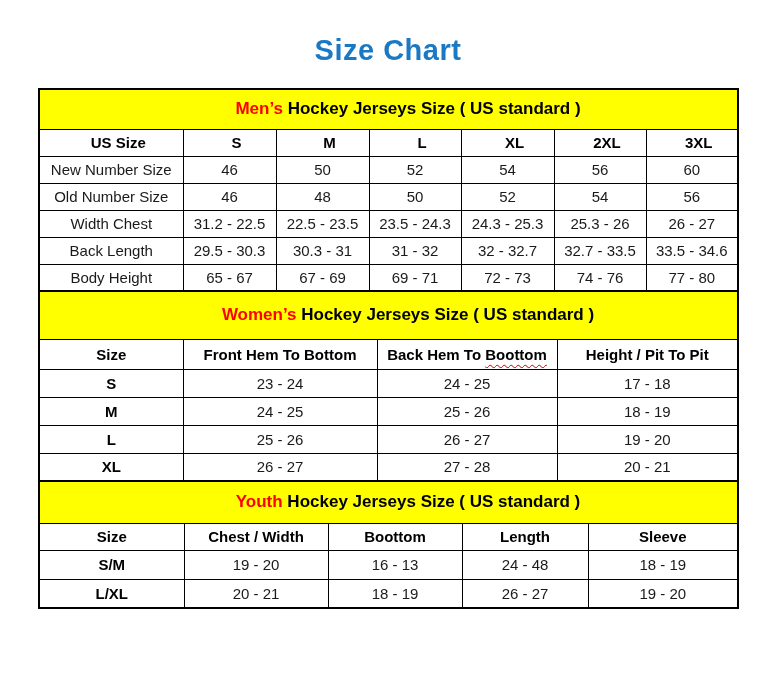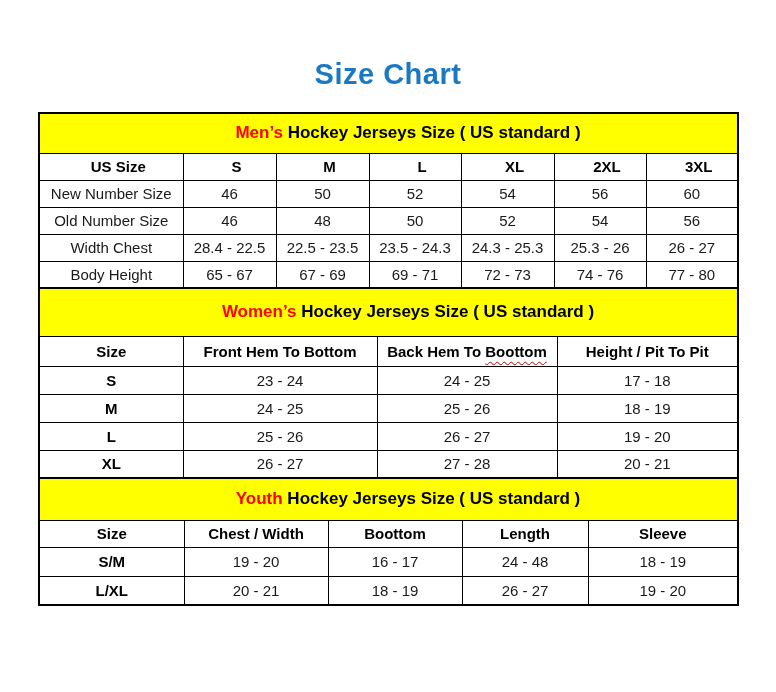--- a/index.html
+++ b/index.html
@@ -5,21 +5,21 @@
   * { box-sizing: border-box; }
   html, body {
     margin: 0; padding: 0;
     width: 776px; height: 692px;
     background: #ffffff;
     font-family: "Liberation Sans", sans-serif;
     color: #1a1a1a;
     overflow: hidden;
   }
   .title-wrap {
-    padding-top: 58px;
+    padding-top: 34px;
     text-align: center;
   }
   .page-title {
     font-size: 29px;
     font-weight: bold;
     color: #1b79c4;
     letter-spacing: 0.5px;
   }
   .chart-area {
     margin: 21px 0 0 38px;
@@ -114,26 +114,35 @@
       <td>Old Number Size</td>
       <td>46</td>
       <td>48</td>
       <td>50</td>
       <td>52</td>
       <td>54</td>
       <td>56</td>
     </tr>
     <tr>
       <td>Width Chest</td>
-      <td>28.4 - 22.5</td>
+      <td>31.2 - 22.5</td>
       <td>22.5 - 23.5</td>
       <td>23.5 - 24.3</td>
       <td>24.3 - 25.3</td>
       <td>25.3 - 26</td>
       <td>26 - 27</td>
+    </tr>
+    <tr>
+      <td>Back Length</td>
+      <td>29.5 - 30.3</td>
+      <td>30.3 - 31</td>
+      <td>31 - 32</td>
+      <td>32 - 32.7</td>
+      <td>32.7 - 33.5</td>
+      <td>33.5 - 34.6</td>
     </tr>
     <tr>
       <td>Body Height</td>
       <td>65 - 67</td>
       <td>67 - 69</td>
       <td>69 - 71</td>
       <td>72 - 73</td>
       <td>74 - 76</td>
       <td>77 - 80</td>
     </tr>
@@ -199,21 +208,21 @@
     <tr class="hdr">
       <th>Size</th>
       <th>Chest / Width</th>
       <th>Boottom</th>
       <th>Length</th>
       <th>Sleeve</th>
     </tr>
     <tr>
       <td class="bold-label">S/M</td>
       <td>19 - 20</td>
-      <td>16 - 17</td>
+      <td>16 - 13</td>
       <td>24 - 48</td>
       <td>18 - 19</td>
     </tr>
     <tr>
       <td class="bold-label">L/XL</td>
       <td>20 - 21</td>
       <td>18 - 19</td>
       <td>26 - 27</td>
       <td>19 - 20</td>
     </tr>

